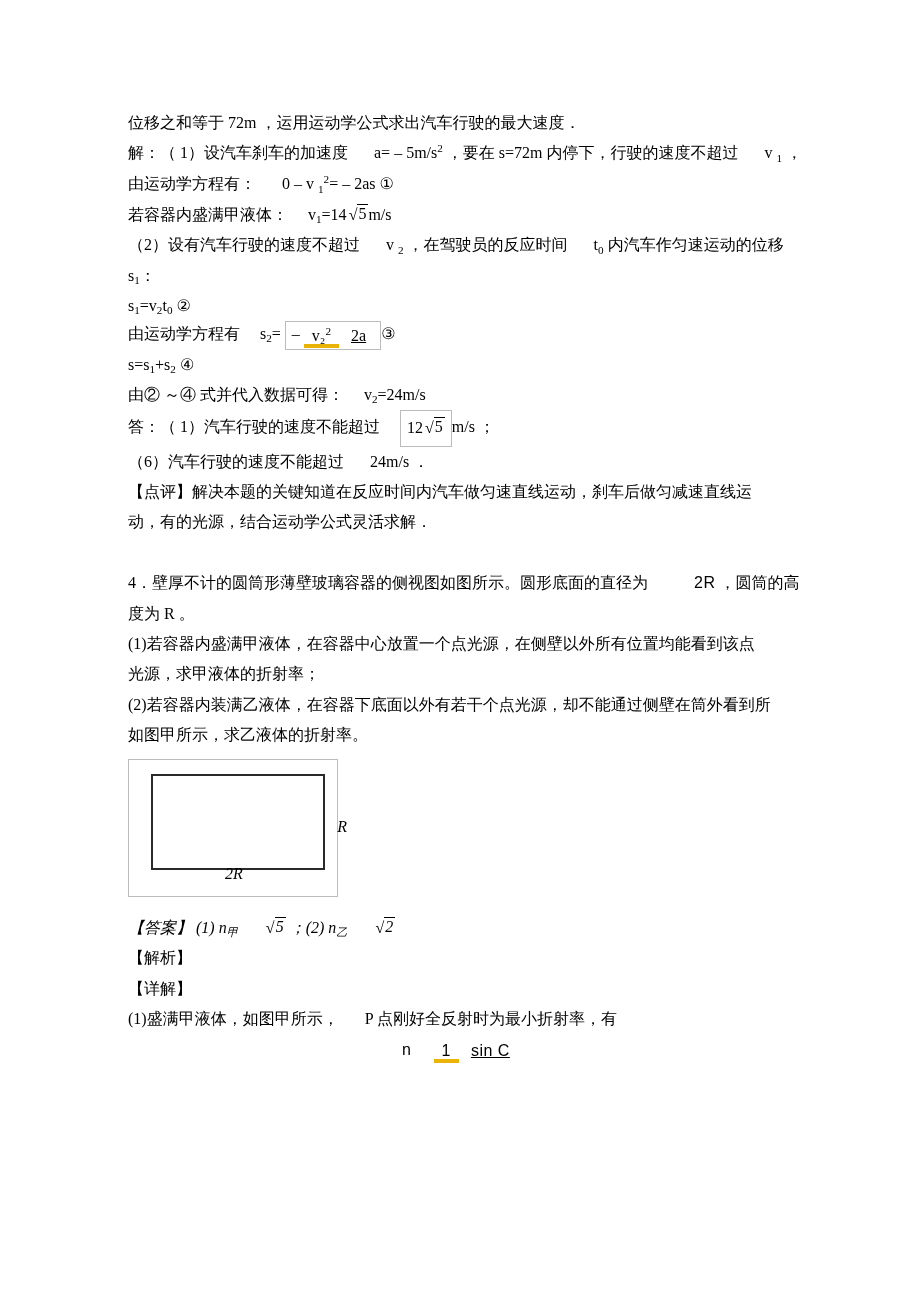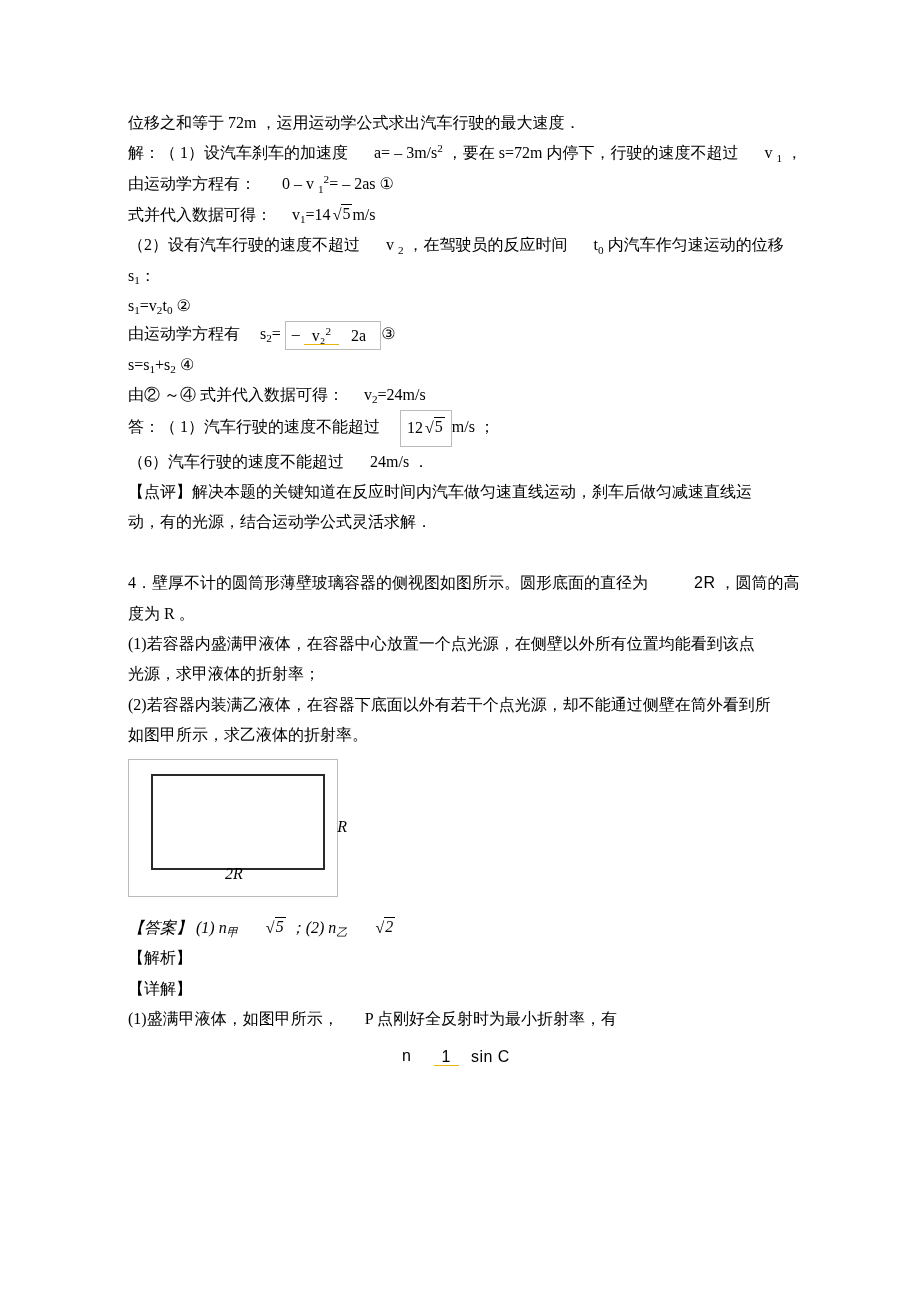--- a/index.html
+++ b/index.html
@@ -45,28 +45,29 @@
     }
 
     
     .frac {
       display: inline-block;
       vertical-align: middle;
       text-align: center;
       font-family: "Times New Roman", serif;
     }
     .frac .num {
-      border-bottom: 1px solid #eab308;
+      border-bottom: 4px solid #eab308;
       padding: 0 8px;
       line-height: 1.2;
       text-align: center;
     }
     .frac .den {
       padding: 0 8px;
       line-height: 1.3;
+      text-decoration: underline;
     }
 
     
     .figure-wrap {
       display: inline-block;
       border: 1px solid #bbb;
       padding: 14px 12px 6px 22px;
       margin-top: 8px;
     }
     .rect {
@@ -88,44 +89,43 @@
       left: 72px;
       font-style: italic;
       font-family: "Times New Roman", serif;
     }
 
     .sans { font-family: Arial, sans-serif; letter-spacing: 0.5px; }
     .mono-math { font-family: "Times New Roman", serif; }
 
     .center-formula {
       text-align: center;
-      margin-top: 6px;
     }
   </style>
 </head>
 <body>
 
 
 
 <p class="line">
   <span>位移之和等于</span><span> 72m ，运用运动学公式求出汽车行驶的最大速度．</span>
 </p>
 <p class="line">
   <span>解：（ 1）设汽车刹车的加速度</span><span class="gap" style="width:22px"></span>
-  <span>a= – 3m/s</span><sup>2</sup>
+  <span>a= – 5m/s</span><sup>2</sup>
   <span>，要在  s=72m 内停下，行驶的速度不超过</span><span class="gap" style="width:22px"></span>
   <span>v</span> <sub>1</sub>
   <span>，</span>
 </p>
 <p class="line">
   <span>由运动学方程有：</span><span class="gap" style="width:22px"></span>
   <span>0 – v</span> <sub>1</sub><sup>2</sup><span>= – 2as  ①</span>
 </p>
 <p class="line">
-  <span>式并代入数据可得：</span><span class="gap" style="width:16px"></span>
+  <span>若容器内盛满甲液体：</span><span class="gap" style="width:16px"></span>
   <span>v</span><sub>1</sub><span>=14</span><span class="sqrt mono-math"><span>5</span></span><span>m/s</span>
 </p>
 <p class="line">
   <span>（2）设有汽车行驶的速度不超过</span><span class="gap" style="width:22px"></span>
   <span>v</span> <sub>2</sub>
   <span>，在驾驶员的反应时间</span><span class="gap" style="width:22px"></span>
   <span>t</span><sub>0</sub> <span>内汽车作匀速运动的位移</span>
 </p>
 <p class="line">
   <span>s</span><sub>1</sub><span>：</span>

